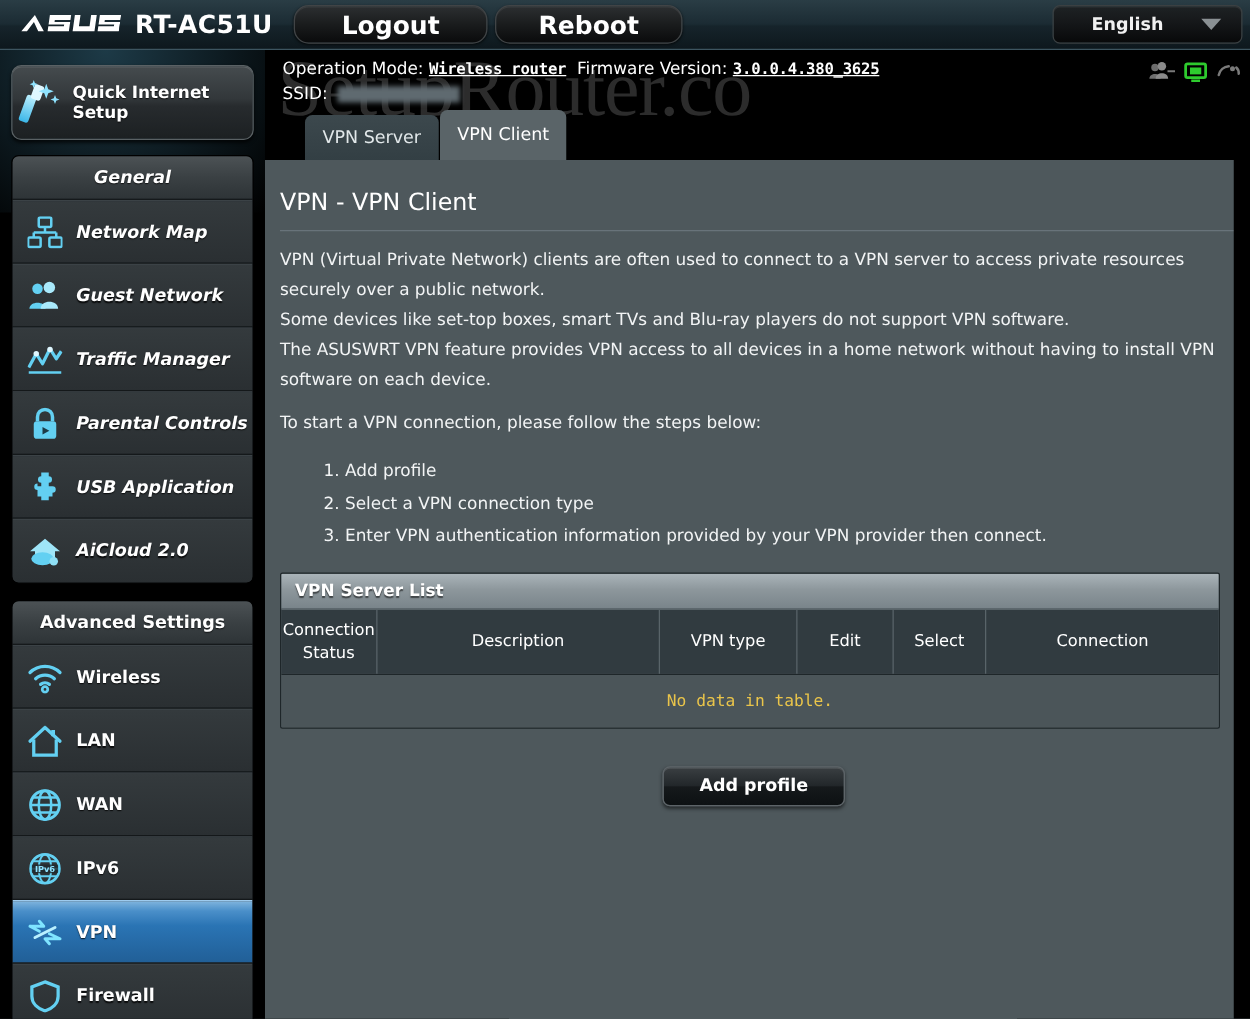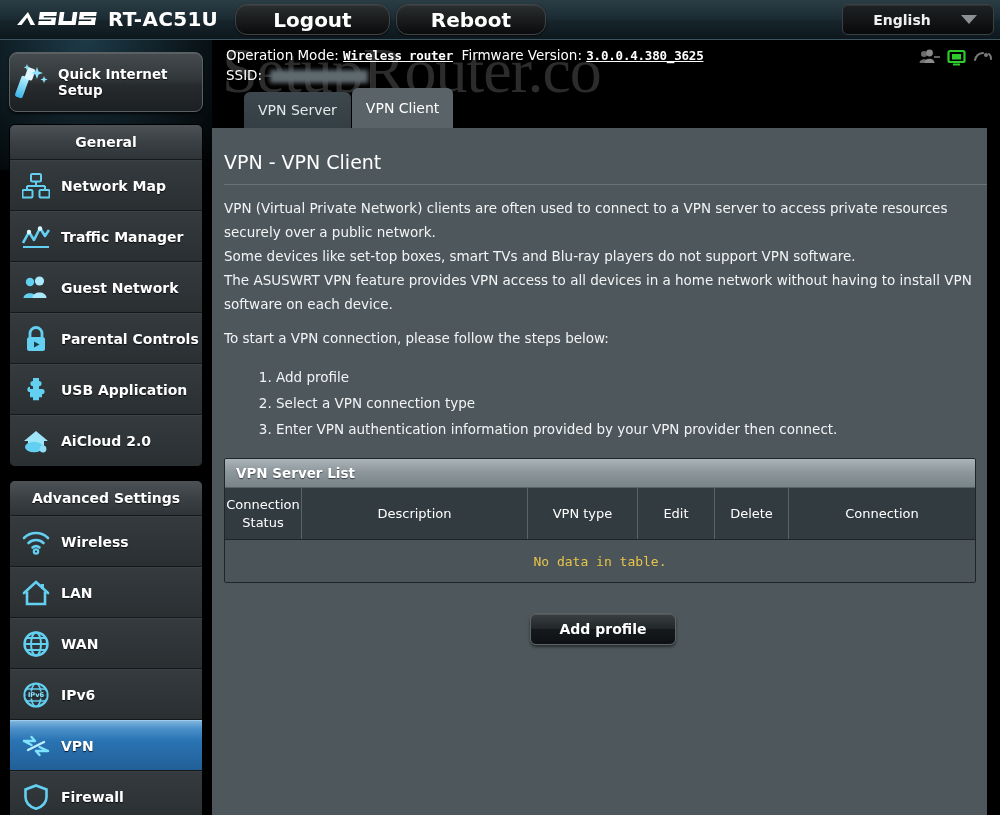--- a/index.html
+++ b/index.html
@@ -102,21 +102,21 @@
   }
   .ico { flex: 0 0 auto; display: block; }
 
   .menu-group {
     position: absolute; left: 9px; width: 194px;
     border: 1px solid #000;
     border-radius: 6px;
     overflow: hidden;
     background: #20262a;
   }
-  #group-general { top: 84px; }
+  #group-general { top: 84px; font-style: italic; }
   #group-advanced { top: 440px; }
   .group-title {
     height: 35px;
     background: linear-gradient(180deg, #4c5255 0%, #3a4043 50%, #2e3437 100%);
     color: #fff; font-size: 14px; font-weight: bold;
     display: flex; align-items: center; justify-content: center;
     border-bottom: 1px solid #15191b;
     font-family: "DejaVu Sans", sans-serif;
     text-shadow: 0 1px 1px rgba(0,0,0,.7);
   }
@@ -358,36 +358,36 @@
         <rect x="9" y="1" width="10" height="7.5" rx="1.2" fill="none" stroke="#63d0f2" stroke-width="2"></rect>
         <path d="M14 8.5 V13 M5 13 H23 M5 13 V17 M23 13 V17" stroke="#63d0f2" stroke-width="2" fill="none"></path>
         <rect x="0.5" y="17" width="10" height="7.5" rx="1.2" fill="none" stroke="#63d0f2" stroke-width="2"></rect>
         <rect x="17.5" y="17" width="10" height="7.5" rx="1.2" fill="none" stroke="#63d0f2" stroke-width="2"></rect>
       </svg>
       <span class="mi-label">Network Map</span>
     </div>
 
     <div class="menu-item">
       <svg class="ico" width="28" height="26" viewBox="0 0 28 26">
+        <circle cx="8" cy="7" r="4.2" fill="#63d0f2"></circle>
+        <path d="M1.5 23 C1.5 16.5 14.5 16.5 14.5 23 Z" fill="#63d0f2"></path>
+        <circle cx="17.5" cy="6" r="4.6" fill="#a9e9fb"></circle>
+        <path d="M10.5 23 C10.5 15.5 24.5 15.5 24.5 23 Z" fill="#a9e9fb"></path>
+      </svg>
+      <span class="mi-label">Guest Network</span>
+    </div>
+
+    <div class="menu-item">
+      <svg class="ico" width="28" height="26" viewBox="0 0 28 26">
         <path d="M1 19 L7 8 L12 16 L18 4 L23 12 L27 6" fill="none" stroke="#63d0f2" stroke-width="2.6" stroke-linejoin="round"></path>
         <circle cx="7" cy="8" r="2.2" fill="#dff7ff"></circle>
         <circle cx="18" cy="4.5" r="2.2" fill="#dff7ff"></circle>
         <path d="M1 23 H27" stroke="#63d0f2" stroke-width="2"></path>
       </svg>
       <span class="mi-label">Traffic Manager</span>
-    </div>
-
-    <div class="menu-item">
-      <svg class="ico" width="28" height="26" viewBox="0 0 28 26">
-        <circle cx="8" cy="7" r="4.2" fill="#63d0f2"></circle>
-        <path d="M1.5 23 C1.5 16.5 14.5 16.5 14.5 23 Z" fill="#63d0f2"></path>
-        <circle cx="17.5" cy="6" r="4.6" fill="#a9e9fb"></circle>
-        <path d="M10.5 23 C10.5 15.5 24.5 15.5 24.5 23 Z" fill="#a9e9fb"></path>
-      </svg>
-      <span class="mi-label">Guest Network</span>
     </div>
 
     <div class="menu-item">
       <svg class="ico" width="28" height="26" viewBox="0 0 28 26">
         <path d="M8 11 V7.5 a6 6 0 0 1 12 0 V11" fill="none" stroke="#63d0f2" stroke-width="2.8"></path>
         <rect x="5" y="11" width="18" height="14" rx="2.5" fill="#63d0f2"></rect>
         <path d="M12 15.5 L17.5 18.5 L12 21.5 Z" fill="#1d3c48"></path>
       </svg>
       <span class="mi-label">Parental Controls</span>
     </div>
@@ -529,21 +529,21 @@
     <li>Enter VPN authentication information provided by your VPN provider then connect.</li>
   </ol>
 
   <div id="vpn-table">
     <div id="table-caption">VPN Server List</div>
     <div id="table-head">
       <div class="th" style="width: 77px;">Connection Status</div>
       <div class="th" style="width: 226px;">Description</div>
       <div class="th" style="width: 110px;">VPN type</div>
       <div class="th" style="width: 77px;">Edit</div>
-      <div class="th" style="width: 74px;">Delete</div>
+      <div class="th" style="width: 74px;">Select</div>
       <div class="th" style="width: 186px;">Connection</div>
     </div>
     <div id="table-body">
       <span id="empty-msg">No data in table.</span>
     </div>
   </div>
 
   <div id="add-profile">Add profile</div>
 </div>
 

